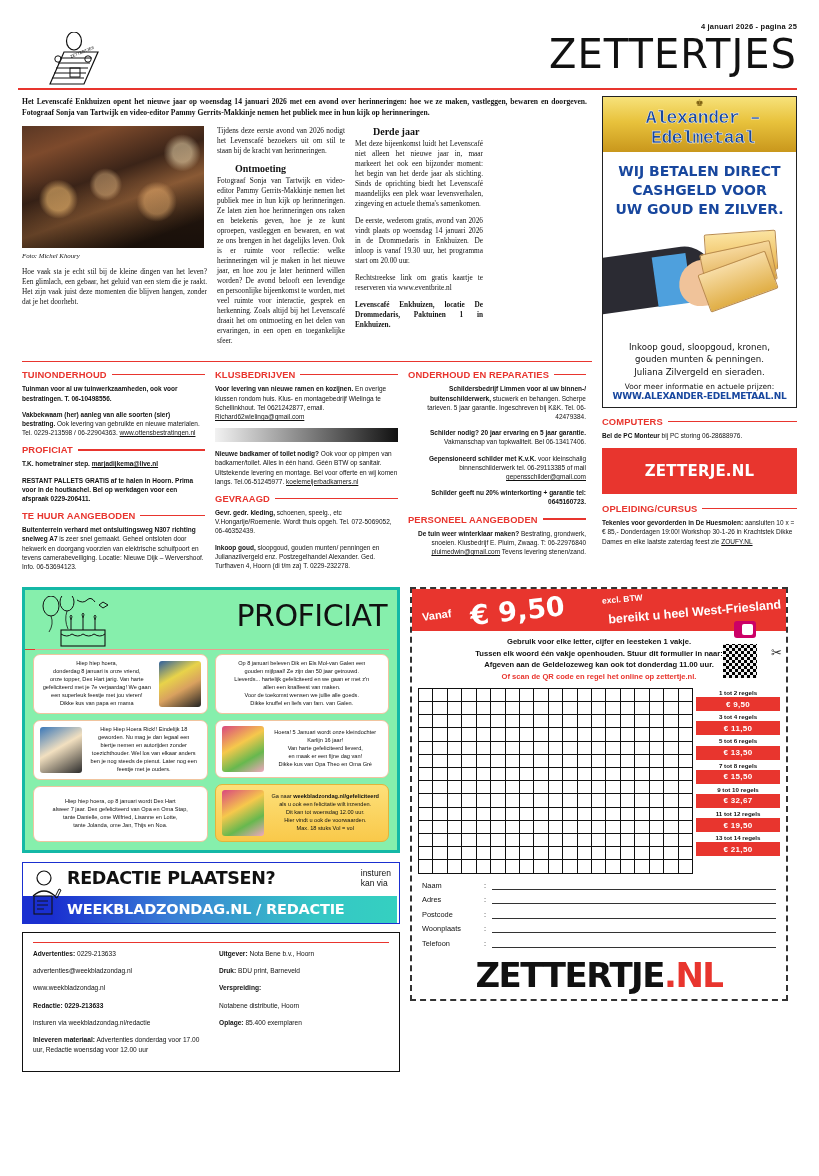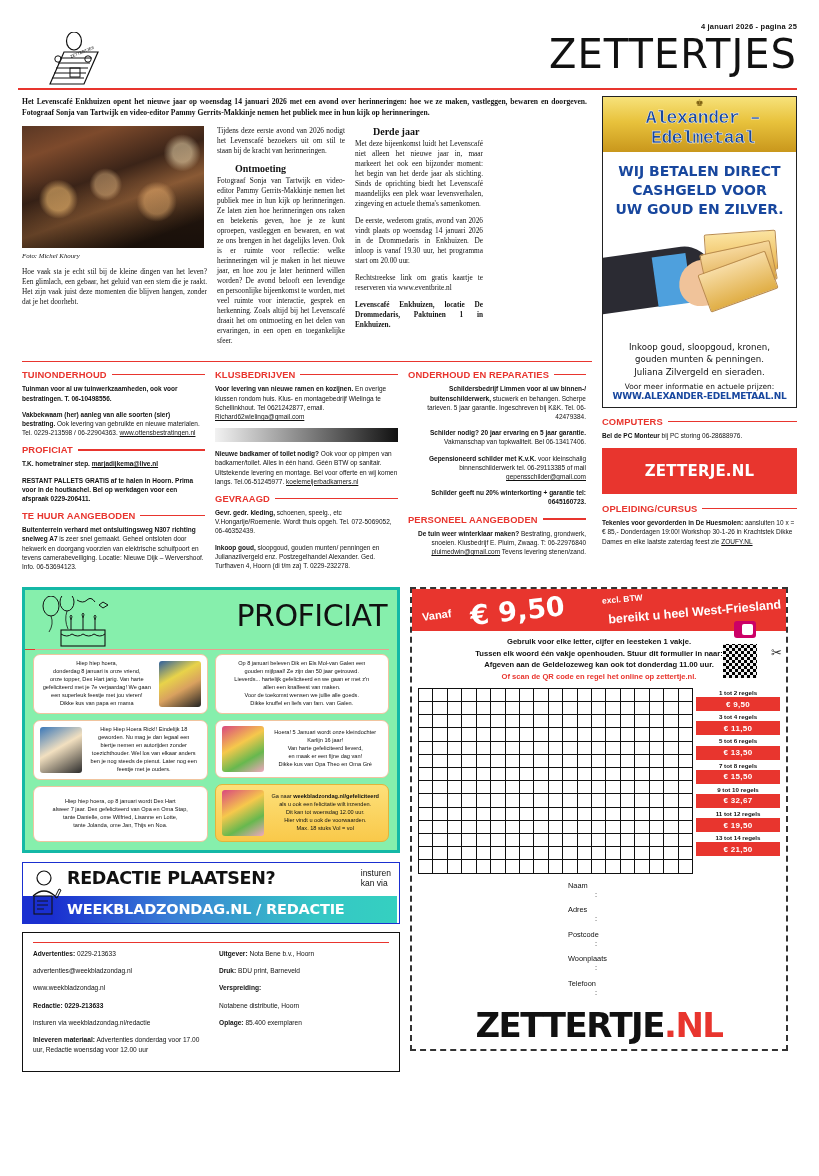--- a/index.html
+++ b/index.html
@@ -196,21 +196,21 @@
   .ideal::after{ content:""; position:absolute; right:3px; top:3px; width:11px; height:11px; background:#fff; border-radius:2px;}
   .scissors { position:absolute; right: 4px; top: 14px; font-size: 13px; color:#333; }
   .grid-area { display:flex; gap: 4px; padding: 0 6px 4px; }
   .boxes { flex:1; }
   .boxrow { display:flex; }
   .boxrow div { flex:1; height: 14.2px; border:1px solid #111; margin: 0 -1px -1px 0; }
   .pricelist { width: 84px; }
   .pl-label { font-size: 6.2px; font-weight:bold; text-align:center; line-height: 1; padding: 2px 0 1px; }
   .pl-val { background:#e8352e; color:#fff; font-size: 8px; font-weight:bold; text-align:center; padding: 2.5px 0; margin-bottom:1px; letter-spacing:.3px;}
   .fields { padding: 4px 10px 2px; }
-  .frow { display:flex; align-items:center; font-size: 7.4px; margin-bottom: 5.5px; flex-direction: column; }
+  .frow { display:flex; align-items:flex-end; font-size: 7.4px; margin-bottom: 5.5px; }
   .flabel { width: 62px; }
   .fcolon { width: 8px; }
   .fline { flex:1; border-bottom: 1px solid #333; height: 9px; }
   .zlogo { text-align:center; font-family:"DejaVu Sans", sans-serif; font-weight:bold;
            font-size: 34px; letter-spacing:-1.5px; padding: 0 0 4px; }
   .zlogo .nl { color:#e8352e; }
 
   
   .redactie {
     width: 378px; border:1px solid #1a2fd0; margin-top: 9px; background:#fff; position:relative; height: 62px;

